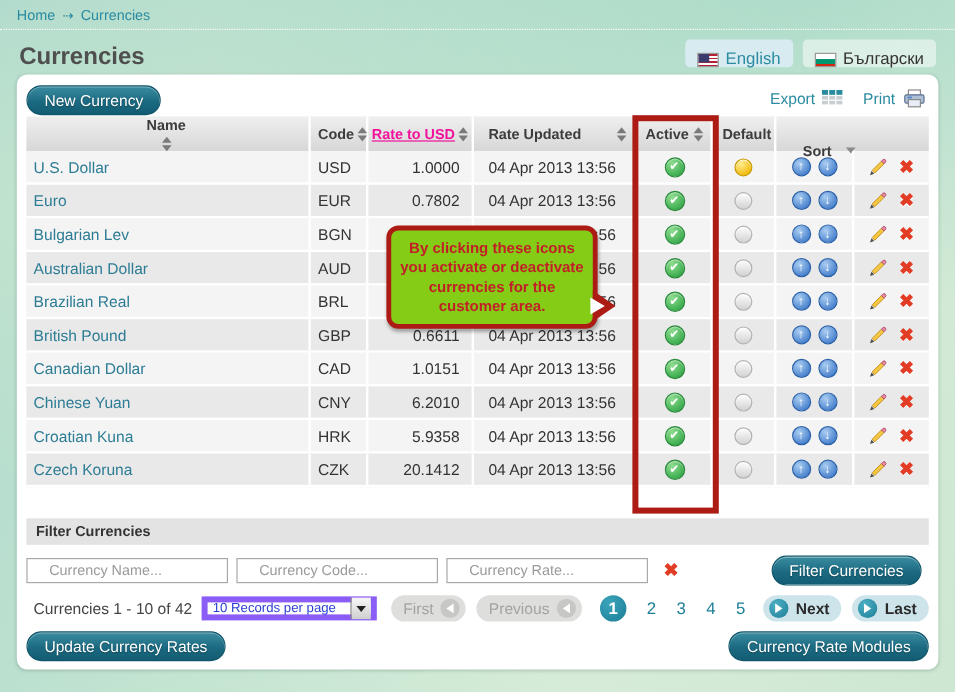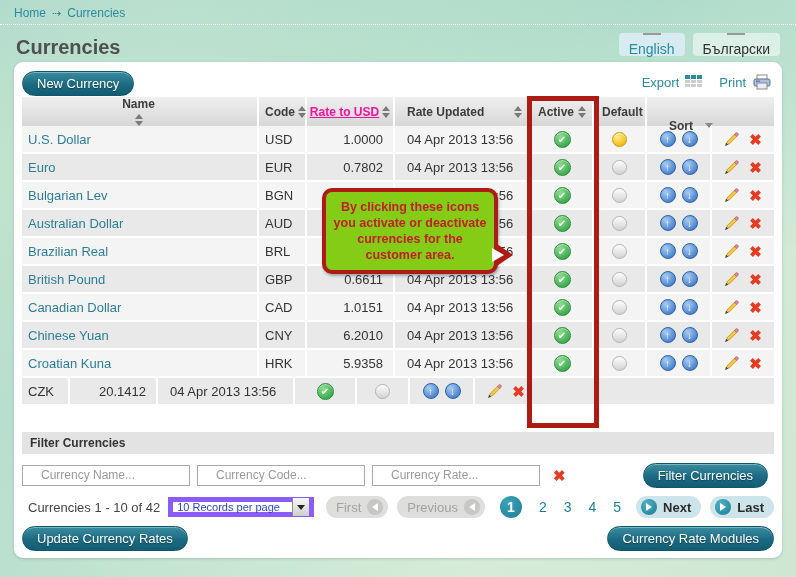--- a/index.html
+++ b/index.html
@@ -14,21 +14,21 @@
       linear-gradient(115deg, #aed8cd 0%, #c4e5d1 40%, #d6ecd8 70%, #cde7d3 100%);
   }
   
   .breadcrumb { position:absolute; left:14px; top:6px; font-size:12px; color:#2b8ba0; display:flex; align-items:center; gap:6px; }
   .breadcrumb a { color:#2b8ba0; text-decoration:none; }
   .crumb-arrow { font-size:11px; color:#2b8ba0; }
   .crumb-sep { position:absolute; left:0; top:24px; width:796px; border-top:1px dotted rgba(255,255,255,.95); }
   
   .page-title { position:absolute; left:16px; top:36px; font-size:20px; font-weight:bold; color:#4f4f4f; }
   .lang { position:absolute; top:33px; right:16px; display:flex; gap:8px; }
-  .lang-tab { height:23px; padding:0 10px; border-radius:4px; display:flex; align-items:center; gap:6px; font-size:14px; cursor:pointer;flex-direction:column; }
+  .lang-tab { height:23px; padding:0 10px; border-radius:4px; display:flex; align-items:flex-end; gap:6px; font-size:14px; cursor:pointer; }
   .lang-tab.selected { background:#d7ebf1; color:#2b8ba0; }
   .lang-tab.other { background:rgba(255,255,255,.5); color:#333; }
   .flag { width:18px; height:12px; border:1px solid #999; display:inline-block; }
   .flag-us { background:
       linear-gradient(#3c3b6e,#3c3b6e) no-repeat 0 0/9px 7px,
       repeating-linear-gradient(#b22234 0 1.5px,#fff 1.5px 3px); }
   .flag-bg { background:linear-gradient(#fff 0 4px, #00966e 4px 8px, #d62612 8px 12px); }
   
   .panel { position:absolute; left:14px; top:62px; width:768px; height:496px; background:#fff; border-radius:9px; box-shadow:0 1px 3px rgba(60,90,80,.25); }
   
@@ -460,20 +460,23 @@
         <svg width="15" height="15" viewBox="0 0 15 15">
                 <path d="M1 14 L2.2 10.5 L4.5 12.8 Z" fill="#4a4a4a"></path>
                 <path d="M2.8 10 L10.5 2.3 L12.7 4.5 L5 12.2 Z" fill="#f5c842" stroke="#c98f1e" stroke-width="0.8"></path>
                 <path d="M10.5 2.3 L11.6 1.2 A1.4 1.4 0 0 1 13.8 3.4 L12.7 4.5 Z" fill="#e88aa0" stroke="#b05570" stroke-width="0.8"></path>
               </svg>
       </span>
       <span class="ic-x">✖</span>
     </div>
   </div>
         <div class="tr">
+    <div class="td col-name">
+            <a>Czech Koruna</a>
+          </div>
     <div class="td col-code">CZK</div>
     <div class="td col-rate">20.1412</div>
     <div class="td col-upd">04 Apr 2013 13:56</div>
     <div class="td col-active">
             <span class="ic-check">✔</span>
           </div>
     <div class="td col-default">
             <span class="circle"></span>
           </div>
     <div class="td col-sort">

